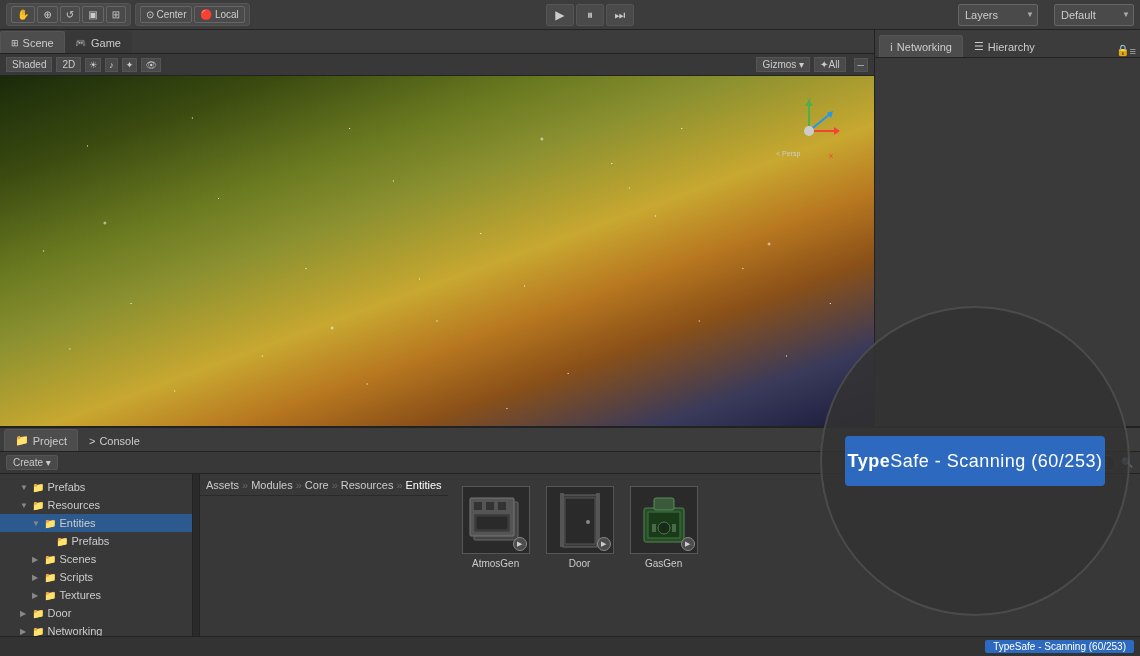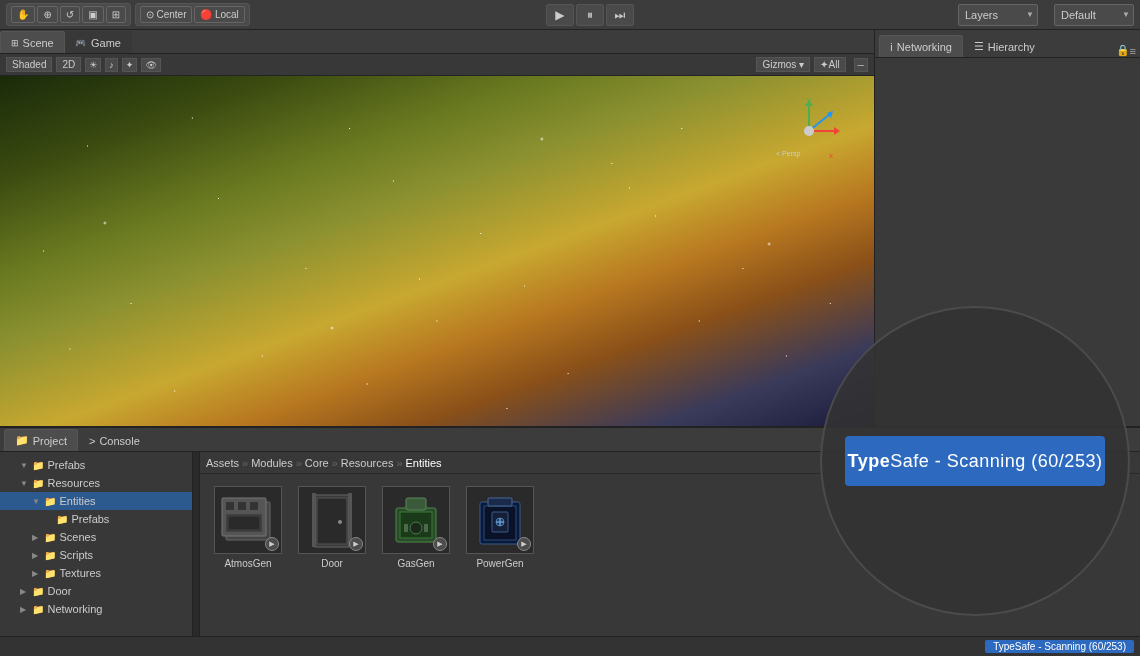--- a/index.html
+++ b/index.html
@@ -321,21 +321,21 @@
     .indent1 { padding-left: 20px; }
     .indent2 { padding-left: 32px; }
     .indent3 { padding-left: 44px; }
 
     
     .file-content {
       flex: 1;
       background: #383838;
       overflow: hidden;
       display: flex;
-      flex-direction: column;
+      flex-direction: row;
     }
     .breadcrumb-bar {
       height: 22px;
       background: #383838;
       display: flex;
       align-items: center;
       padding: 0 6px;
       font-size: 11px;
       color: #aaa;
       border-bottom: 1px solid #2a2a2a;
@@ -584,20 +584,26 @@
     <div class="bottom-tab active">
       <span>📁</span>
       <span>Project</span>
     </div>
     <div class="bottom-tab">
       <span>&gt;</span>
       <span>Console</span>
     </div>
   </div>
 
+  <div class="project-toolbar">
+    <button class="project-toolbar-btn">Create ▾</button>
+    <div style="flex:1;"></div>
+    <input class="project-search" type="text" placeholder="Search" style="">
+    <span style="color:#888; font-size:10px; margin-left:2px;">🔍</span>
+  </div>
 
   <div class="project-panel">
 
     <div style="display:flex; width:200px; border-right:1px solid #222;">
       <div class="file-tree">
         <div class="tree-item indent1">
           <span class="tree-expand">▼</span>
           <span class="tree-icon">📁</span>
           <span class="tree-label">Prefabs</span>
         </div>
@@ -701,35 +707,20 @@
               <rect x="20" y="8" width="20" height="12" rx="2" fill="#3a5a3a" stroke="#5a8a5a"></rect>
               <circle cx="30" cy="38" r="6" fill="#1a2a1a" stroke="#4a7a4a"></circle>
               <rect x="18" y="34" width="4" height="8" fill="#4a6a4a"></rect>
               <rect x="38" y="34" width="4" height="8" fill="#4a6a4a"></rect>
             </svg>
             <div class="file-play-btn">▶</div>
           </div>
           <span class="file-label">GasGen</span>
         </div>
 
-        <div class="file-item">
-          <div class="file-thumbnail">
-            <svg width="60" height="60" viewBox="0 0 60 60">
-              <rect x="10" y="12" width="40" height="42" rx="2" fill="#0a1a3a" stroke="#3a5a8a" stroke-width="1"></rect>
-              <rect x="14" y="16" width="32" height="34" fill="#0a1228" stroke="#2a4a7a"></rect>
-              <rect x="18" y="8" width="24" height="8" rx="1" fill="#1a2a4a" stroke="#4a6a9a"></rect>
-              <rect x="22" y="22" width="16" height="20" rx="1" fill="#152038" stroke="#3a5a8a"></rect>
-              <circle cx="30" cy="32" r="4" fill="#1a3a6a" stroke="#4a7aaa"></circle>
-              <line x1="30" y1="28" x2="30" y2="36" stroke="#6a9acc" stroke-width="1.5"></line>
-              <line x1="26" y1="32" x2="34" y2="32" stroke="#6a9acc" stroke-width="1.5"></line>
-            </svg>
-            <div class="file-play-btn">▶</div>
-          </div>
-          <span class="file-label">PowerGen</span>
-        </div>
       </div>
     </div>
   </div>
 </div>
 
 <div class="scanning-overlay">
   <div class="scanning-inner">
     <span class="scanning-text">
       <span>Type</span><span style="font-weight:normal;">Safe - Scanning (60/253)</span>
     </span>

